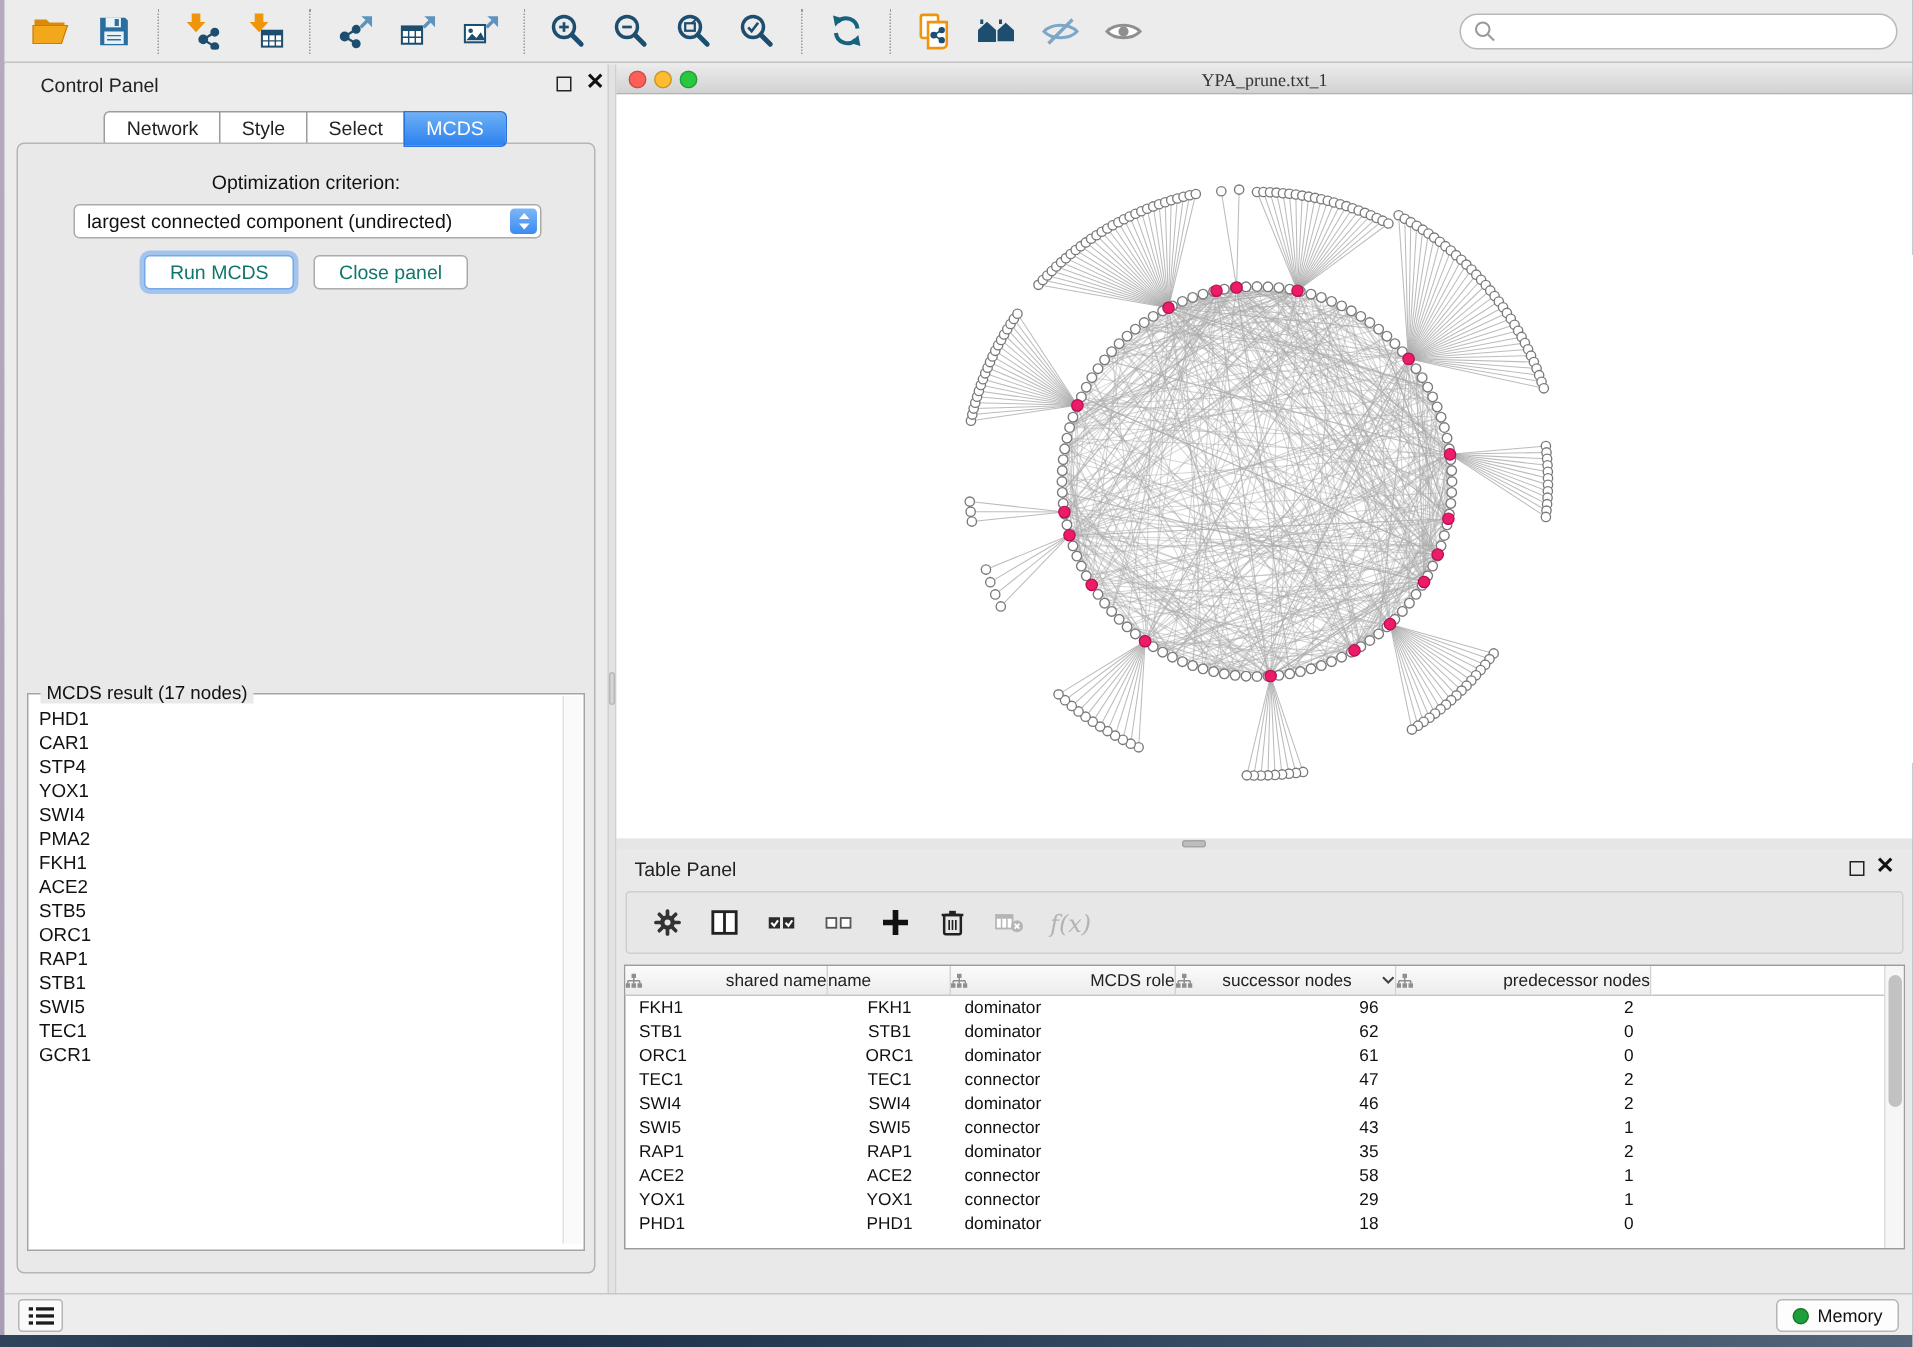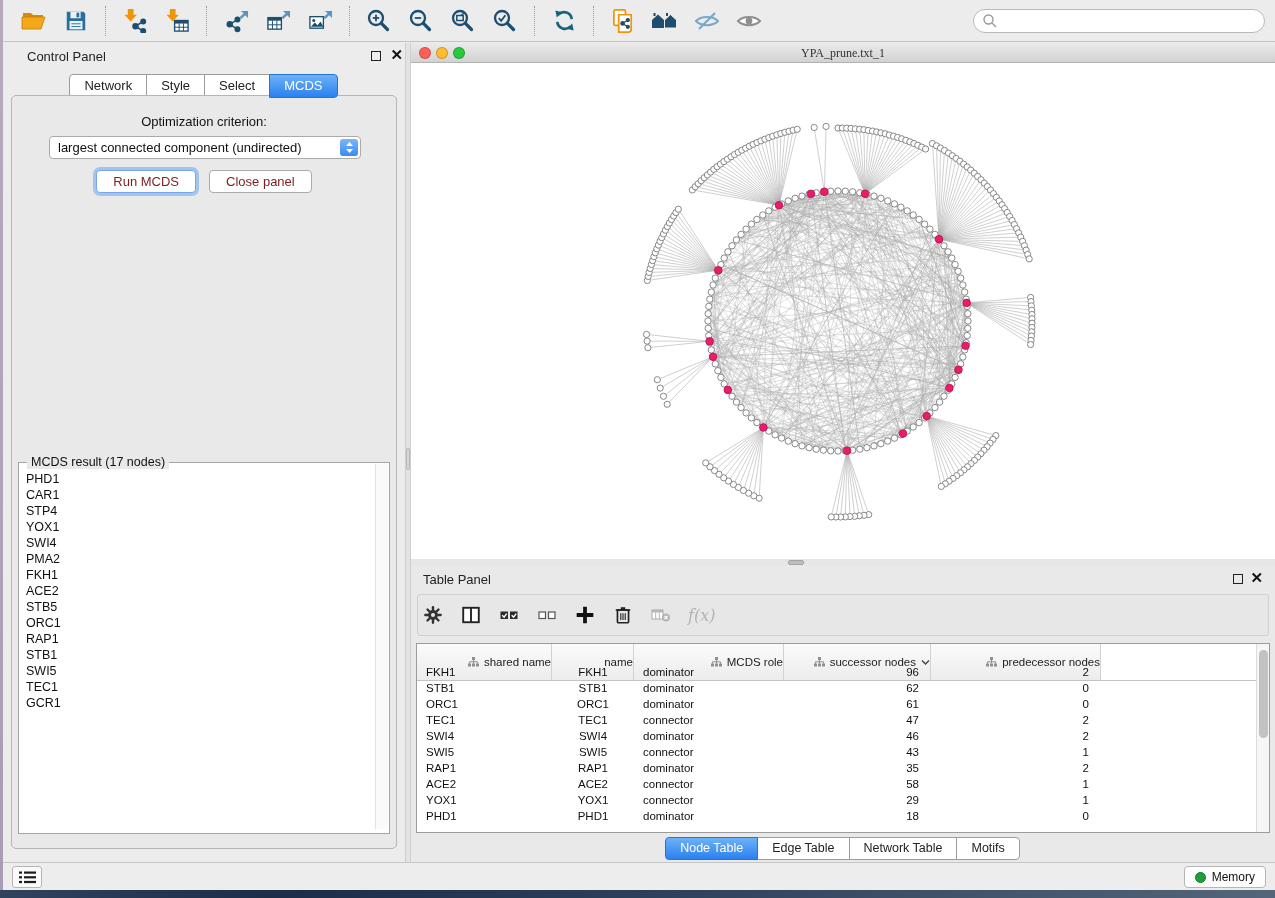--- a/index.html
+++ b/index.html
@@ -38,21 +38,21 @@
   .cp-content{position:absolute;left:8px;top:52px;width:386px;height:754px;background:#e9e9e9;
               border:1px solid #b5b5b5;border-radius:5px;}
   .opt-label{position:absolute;left:0;top:18px;width:100%;text-align:center;font-size:13px;color:#111;}
   .select-box{position:absolute;left:37px;top:40px;width:312px;height:23px;background:#fff;
               border:1px solid #ababab;border-radius:4px;display:flex;align-items:center;
               font-size:13px;color:#111;padding-left:8px;}
   .select-box .stepper{position:absolute;right:2px;top:2px;width:18px;height:17px;border-radius:3px;
               background:linear-gradient(#7db6f7,#3a8bf2);display:flex;align-items:center;justify-content:center;}
   .btn-row{position:absolute;left:0;top:74px;width:100%;display:flex;justify-content:center;gap:13px;}
   .mac-btn{height:23px;background:#fff;border:1px solid #ababab;border-radius:4px;font-size:13px;
-           color:#7f1d1d;padding:0 16px;font-family:"Liberation Sans",sans-serif;}
+           color:#0f766e;padding:0 16px;font-family:"Liberation Sans",sans-serif;}
   .mac-btn.focused{box-shadow:0 0 0 3px rgba(106,167,240,.55);border-color:#74a8e8;}
   .result-box{position:absolute;left:6px;top:366px;width:372px;height:372px;border:1px solid #a5a5a5;background:#fff;}
   .result-legend{position:absolute;left:8px;top:-8px;background:#e9e9e9;padding:0 4px;font-size:12.5px;color:#111;}
   .result-list{position:absolute;left:1px;top:6px;width:354px;height:360px;overflow:hidden;padding:2px 0 0 6px;}
   .mcds-item{font-size:12.5px;line-height:16px;color:#111;}
   .result-scroll{position:absolute;right:1px;top:1px;width:13px;height:365px;background:#fafafa;border-left:1px solid #e2e2e2;}
 
   
   .v-splitter{position:absolute;left:402px;top:43px;width:6px;height:819px;background:#e3e3e3;
               border-left:1px solid #cfcfcf;border-right:1px solid #cfcfcf;}
@@ -68,27 +68,27 @@
                 background:linear-gradient(#ebebeb,#d2d2d2);border-bottom:1px solid #b2b2b2;}
   .traffic{position:absolute;top:4px;width:12px;height:12px;border-radius:50%;border:0.5px solid rgba(0,0,0,.2);}
   .t-red{left:8px;background:#ff5f57;} .t-yellow{left:25px;background:#febc2e;} .t-green{left:42px;background:#29c840;}
   .net-title{position:absolute;left:0;top:3px;width:100%;text-align:center;font-size:12px;color:#333;font-family:Liberation Serif, serif;}
   .net-canvas{position:absolute;left:0;top:20px;width:864px;height:496px;background:#fff;}
 
   
   .table-panel{position:absolute;left:408px;top:566px;width:864px;height:296px;background:#e9e9e9;}
   .tp-float{right:32px;} .tp-close{right:12px;}
   .tp-toolbar{position:absolute;left:6px;top:28px;width:852px;height:42px;background:#e7e7e7;
-              border:1px solid #cfcfcf;border-radius:3px;display:flex;align-items:center;padding-left:2px;}
+              border:1px solid #cfcfcf;border-radius:3px;display:flex;align-items:center;padding-left:14px;}
   .tp-icon{width:26px;height:26px;margin-right:12px;display:flex;align-items:center;justify-content:center;}
   .fx-label{font-family:"DejaVu Serif",serif;font-style:italic;font-size:16px;color:#b3b3b3;margin-left:2px;}
   .tbl{position:absolute;left:5px;top:77px;width:854px;height:190px;background:#fff;border:1px solid #9c9c9c;}
   .tbl-head{position:absolute;left:0;top:0;height:20px;display:flex;}
-  .th{height:37px;background:linear-gradient(#fbfbfb,#ececec);border-right:1px solid #d2d2d2;
-      border-bottom:1px solid #c3c3c3;display:flex;align-items:center;justify-content:flex-end;gap:5px;
+  .th{height:20px;background:linear-gradient(#fbfbfb,#ececec);border-right:1px solid #d2d2d2;
+      border-bottom:1px solid #c3c3c3;display:flex;align-items:center;justify-content:space-between;gap:5px;
       font-size:11.5px;color:#222;}
   .th.filler{background:#fff;border-right:none;border-bottom:1px solid #c3c3c3;}
   .tbl-body{position:absolute;left:0;top:20px;}
   .tr{display:flex;height:16px;}
   .td{font-size:11.5px;color:#111;height:16px;line-height:16px;white-space:nowrap;overflow:hidden;}
   .td.left{text-align:left;padding-left:9px;}
   .td.center{text-align:center;}
   .td.right{text-align:right;padding-right:12px;}
   .tbl-scroll{position:absolute;right:0;top:0;width:13px;height:188px;background:#f6f6f6;border-left:1px solid #dcdcdc;}
   .tbl-thumb{position:absolute;left:2px;top:6px;width:9px;height:88px;background:#c2c2c2;border-radius:5px;}
@@ -1517,26 +1517,20 @@
             <div class="td left" style="width: 150px;">dominator</div>
             <div class="td right" style="width: 147px;">18</div>
             <div class="td right" style="width: 170px;">0</div>
           </div>
         </div>
       <div class="tbl-scroll">
           <div class="tbl-thumb"></div>
         </div>
     </div>
 
-    <div class="seg-tabs tbl-tabs" id="tbl-tabs">
-        <div class="seg-tab active" style="font-size: 12.5px;">Node Table</div>
-        <div class="seg-tab" style="font-size: 12.5px;">Edge Table</div>
-        <div class="seg-tab" style="font-size: 12.5px;">Network Table</div>
-        <div class="seg-tab" style="font-size: 12.5px;">Motifs</div>
-      </div>
   </div>
 
   <div class="status-bar">
     <span class="list-btn">
       <svg width="17" height="13" viewBox="0 0 17 13">
           <g fill="#1c1c1c">
             <rect x="0" y="0.5" width="3" height="2.2"></rect>
             <rect x="0" y="5.2" width="3" height="2.2"></rect>
             <rect x="0" y="9.9" width="3" height="2.2"></rect>
             <rect x="5" y="0.5" width="12" height="2.2"></rect>

